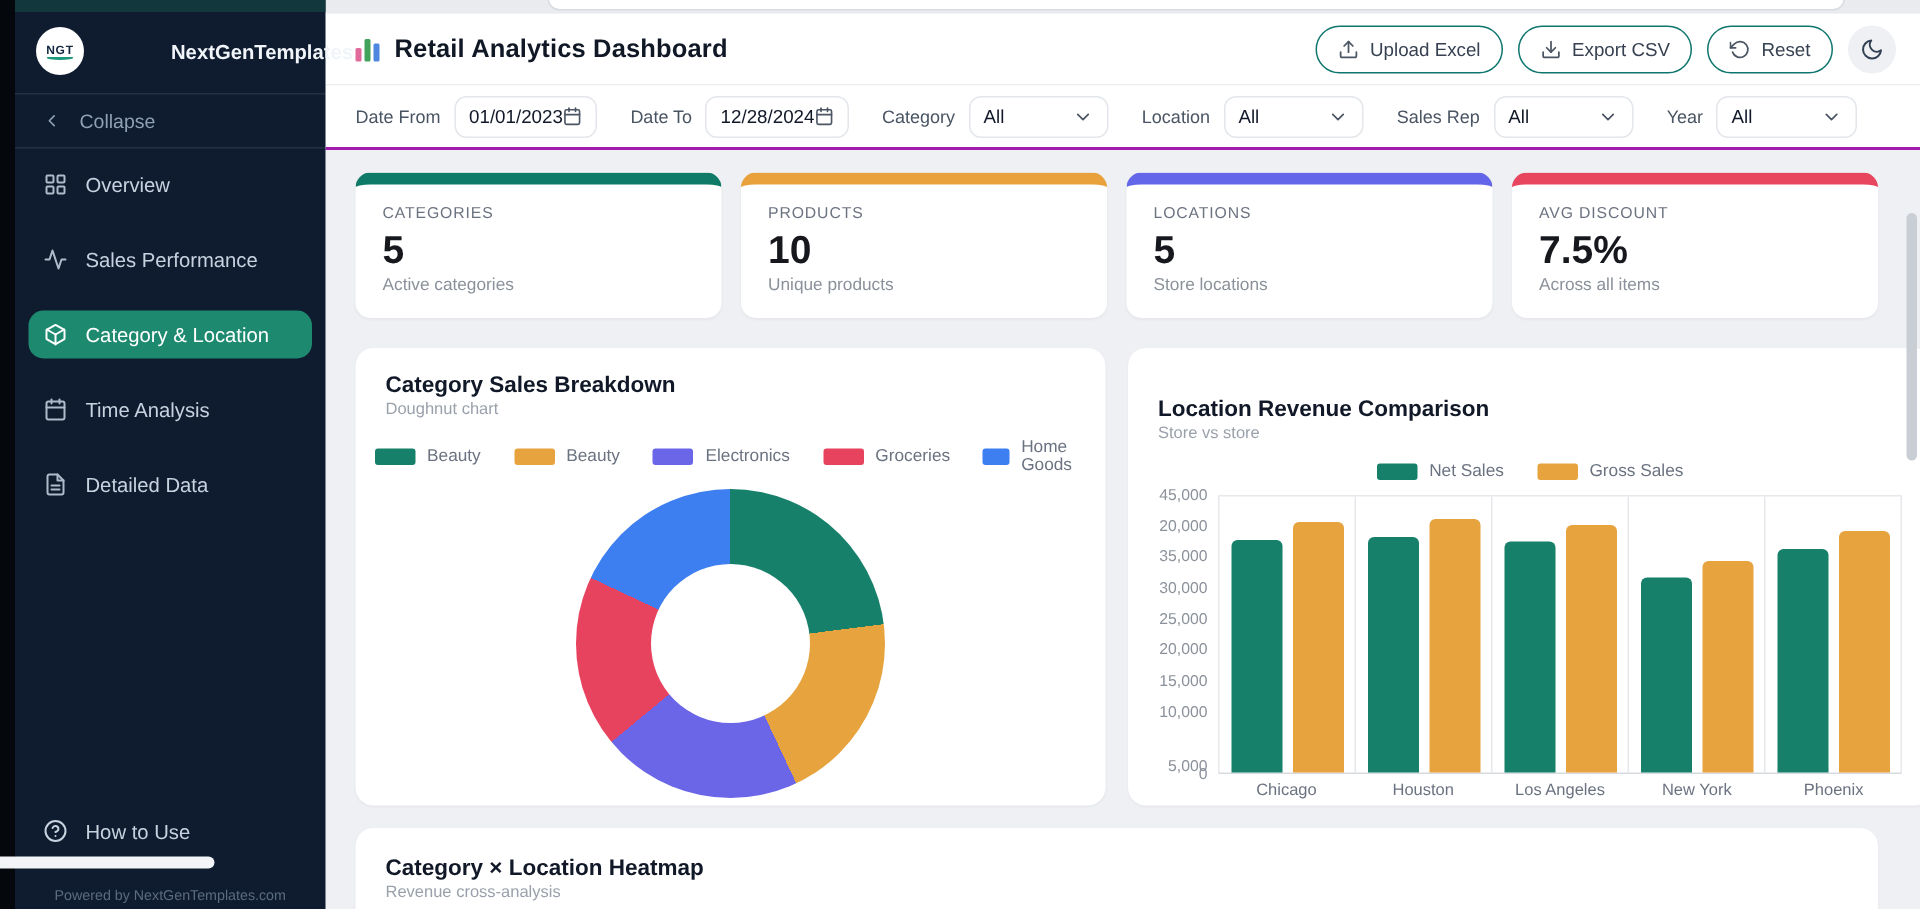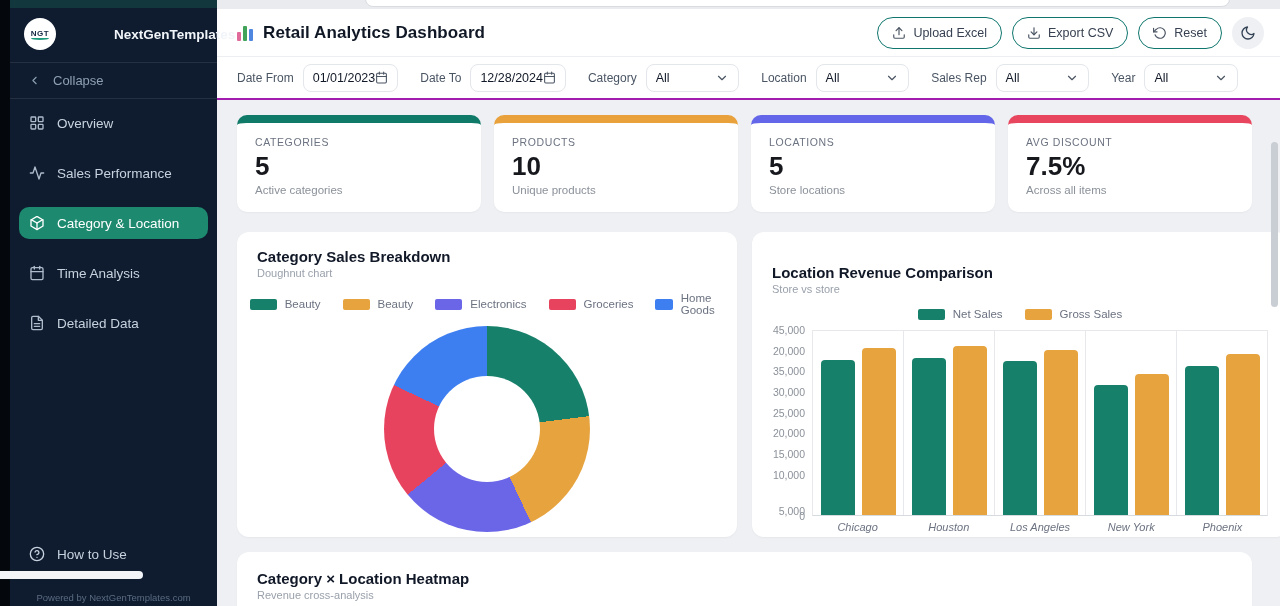--- a/index.html
+++ b/index.html
@@ -70,21 +70,21 @@
   .legend-item { display:flex; align-items:center; gap:8px; cursor:pointer; }
   .legend-swatch { width:27px; height:11px; border-radius:2px; }
   .legend-label { font-size:11.5px; color:#6b7280; }
 
   .donut-wrap { width:206px; height:206px; margin:10px auto 0; border-radius:50%; position:relative; }
   .donut-hole { position:absolute; left:50%; top:50%; width:106px; height:106px; margin:-53px 0 0 -53px; background:#fff; border-radius:50%; }
 
   .bar-chart { display:flex; margin-top:10px; }
   .y-axis { position:relative; width:40px; height:186px; flex:none; }
   .y-tick { position:absolute; right:7px; font-size:10.5px; color:#8b919a; transform:translateY(-50%); white-space:nowrap; }
-  .plot-wrap { flex:1;font-style:italic; }
+  .plot-wrap { flex:1; }
   .plot { position:relative; height:186px; display:flex; border:1px solid #e6e8ec; border-bottom:1px solid #d7dade; }
   .plot-col { flex:1; display:flex; align-items:flex-end; justify-content:center; gap:7px; border-right:1px solid #e6e8ec; }
   .plot-col:last-child { border-right:none; }
   .bar { width:34px; border-radius:4px 4px 0 0; }
   .x-labels { display:flex; margin-top:5px; }
   .x-labels span { flex:1; text-align:center; font-size:11px; color:#6b7280; }
 
   .heatmap-card { position:absolute; left:237px; top:552px; width:1015px; height:100px; padding:18px 20px; }
 </style>
 </head>

